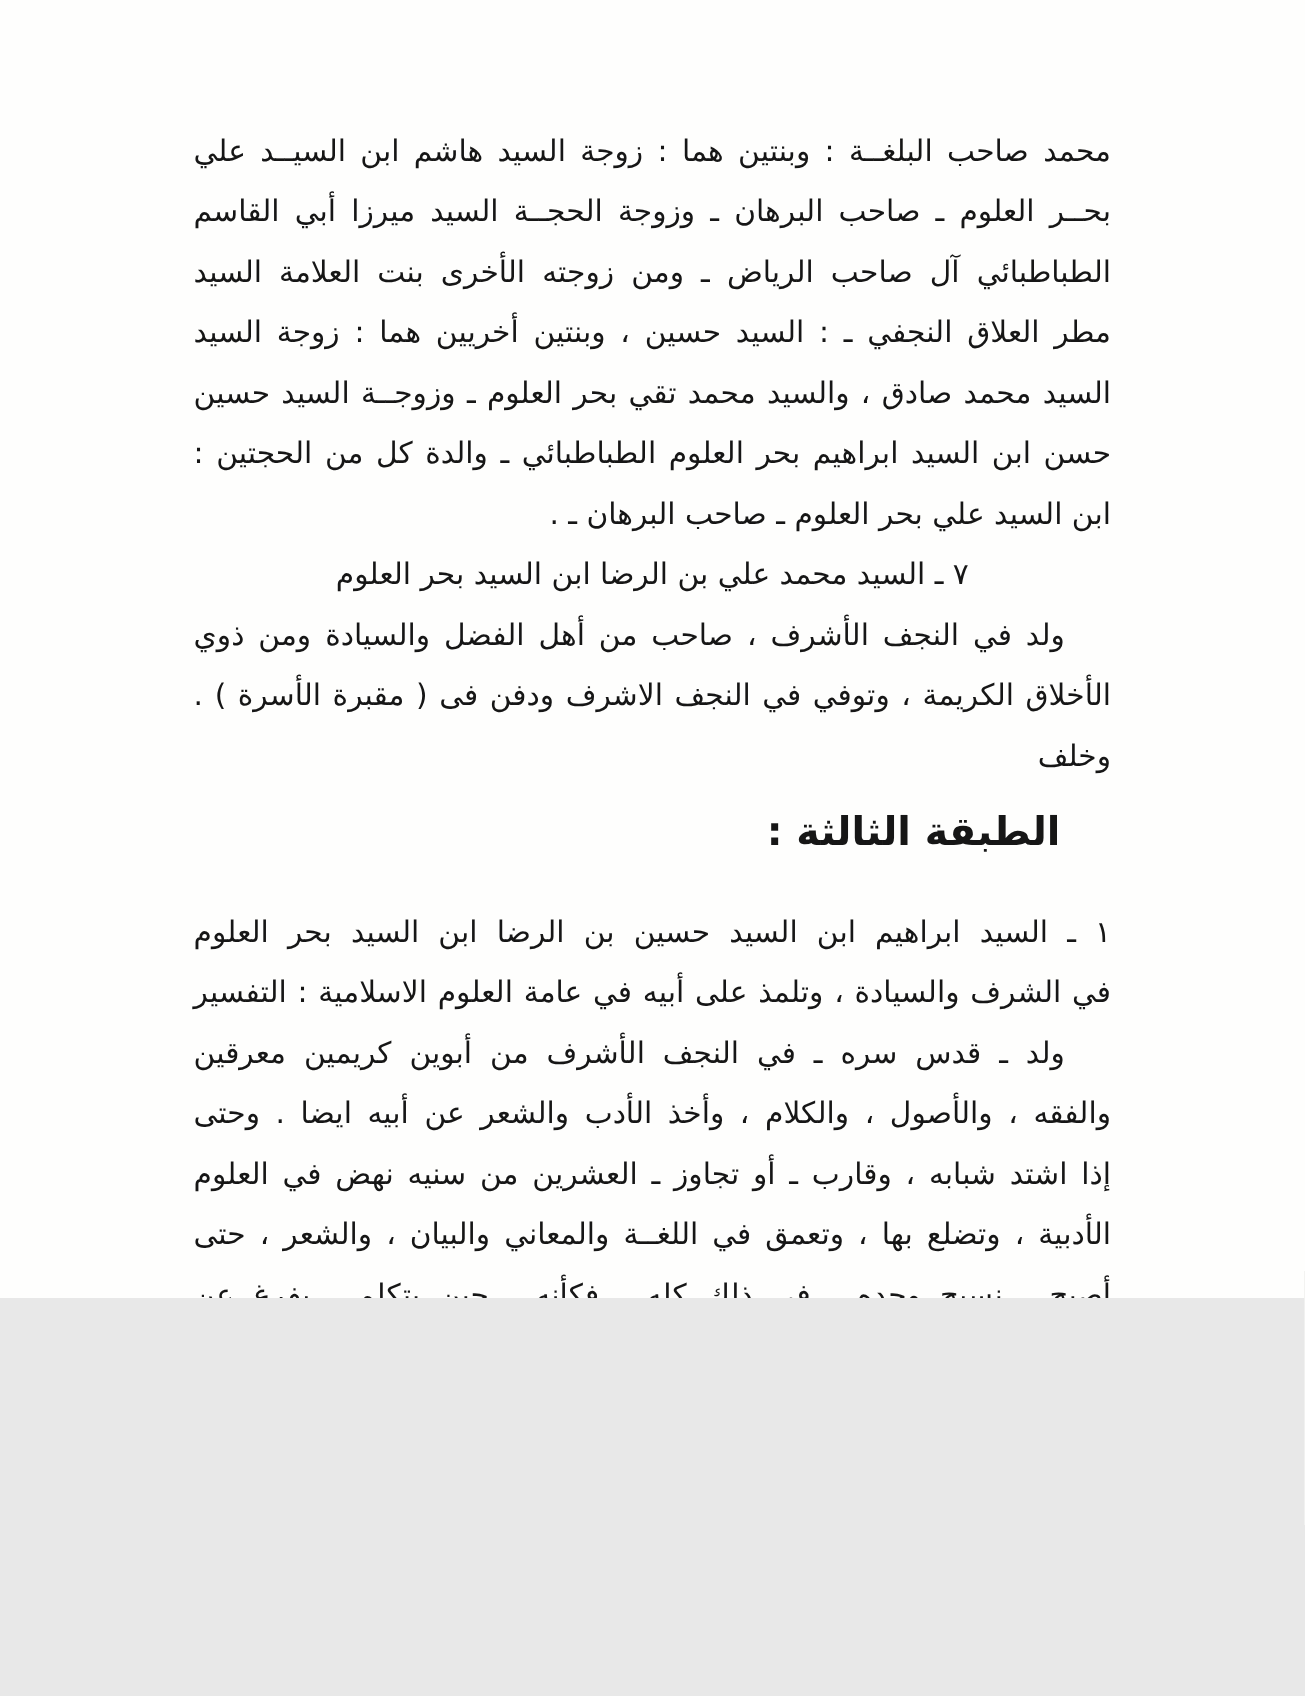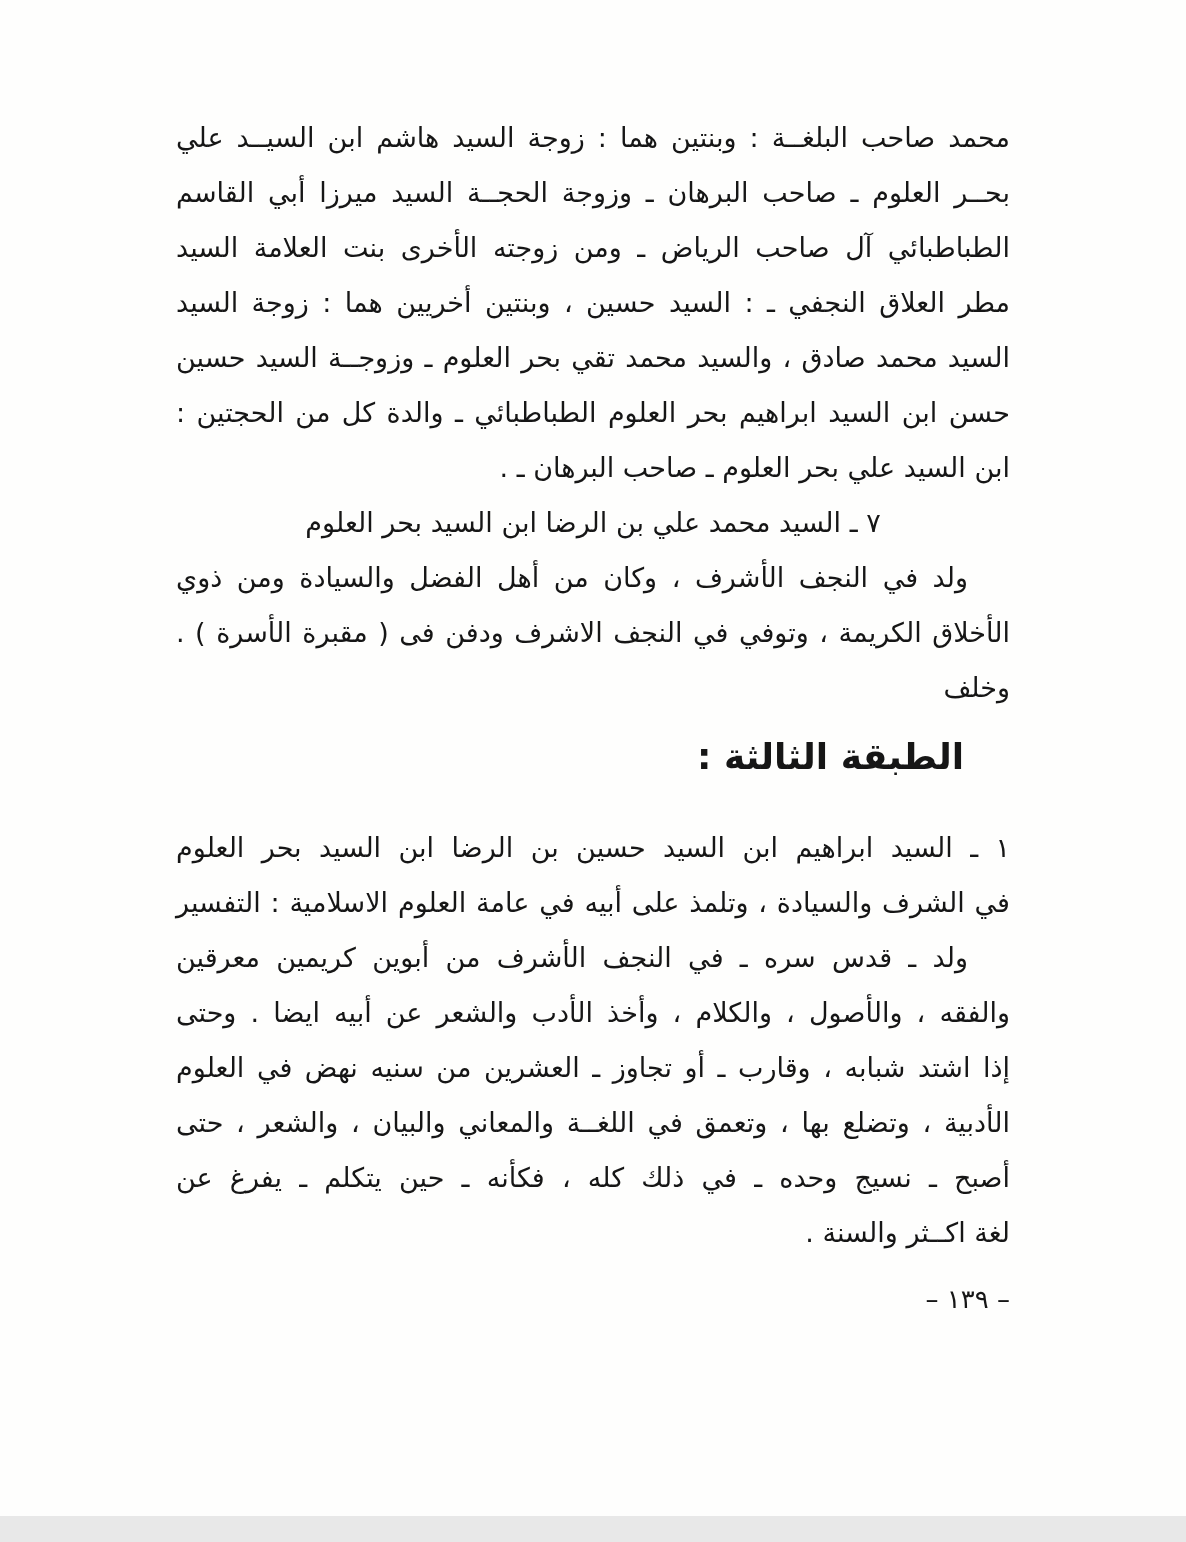--- a/index.html
+++ b/index.html
@@ -3,21 +3,21 @@
 <meta charset="utf-8">
 <style>
   html, body {
     margin: 0;
     padding: 0;
     background: #e8e8e8;
   }
   .page {
     position: relative;
     width: 1186px;
-    height: 1516px;
+    height: 1180px;
     margin: 0 auto;
     background: #fefefd;
     color: #161616;
     direction: rtl;
     font-family: "DejaVu Sans", sans-serif;
     overflow: hidden;
   }
   .text-block {
     position: absolute;
     top: 110px;
@@ -72,21 +72,21 @@
 
     <p class="line j">محمد صاحب البلغــة : وبنتين هما : زوجة السيد هاشم ابن السيــد علي</p>
     <p class="line j">بحــر العلوم ـ صاحب البرهان ـ وزوجة الحجــة السيد ميرزا أبي القاسم</p>
     <p class="line j">الطباطبائي آل صاحب الرياض ـ ومن زوجته الأخرى بنت العلامة السيد</p>
     <p class="line j">مطر العلاق النجفي ـ : السيد حسين ، وبنتين أخريين هما : زوجة السيد</p>
     <p class="line j">السيد محمد صادق ، والسيد محمد تقي بحر العلوم ـ وزوجــة السيد حسين</p>
     <p class="line j">حسن ابن السيد ابراهيم بحر العلوم الطباطبائي ـ والدة كل من الحجتين :</p>
     <p class="line last">ابن السيد علي بحر العلوم ـ صاحب البرهان ـ .</p>
 
     <p class="line center">٧ ـ السيد محمد علي بن الرضا ابن السيد بحر العلوم</p>
-    <p class="line j indent">ولد في النجف الأشرف ، وكان من أهل الفضل والسيادة ومن ذوي</p>
+    <p class="line j indent">ولد في النجف الأشرف ، صاحب من أهل الفضل والسيادة ومن ذوي</p>
     <p class="line j">الأخلاق الكريمة ، وتوفي في النجف الاشرف ودفن فى ( مقبرة الأسرة ) . وخلف</p>
 
     <h2 class="heading">الطبقة الثالثة :</h2>
 
     <p class="line j">١ ـ السيد ابراهيم ابن السيد حسين بن الرضا ابن السيد بحر العلوم</p>
     <p class="line j">في الشرف والسيادة ، وتلمذ على أبيه في عامة العلوم الاسلامية : التفسير</p>
     <p class="line j indent">ولد ـ قدس سره ـ في النجف الأشرف من أبوين كريمين معرقين</p>
     <p class="line j">والفقه ، والأصول ، والكلام ، وأخذ الأدب والشعر عن أبيه ايضا . وحتى</p>
     <p class="line j">إذا اشتد شبابه ، وقارب ـ أو تجاوز ـ العشرين من سنيه نهض في العلوم</p>
     <p class="line j">الأدبية ، وتضلع بها ، وتعمق في اللغــة والمعاني والبيان ، والشعر ، حتى</p>

